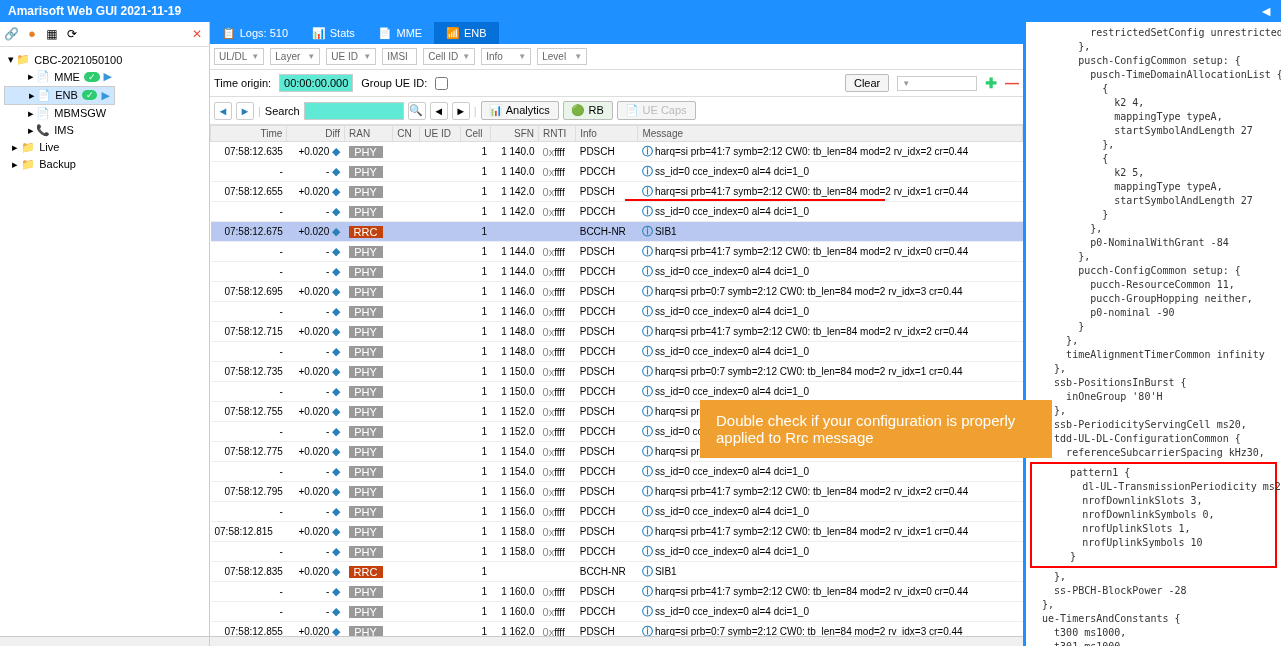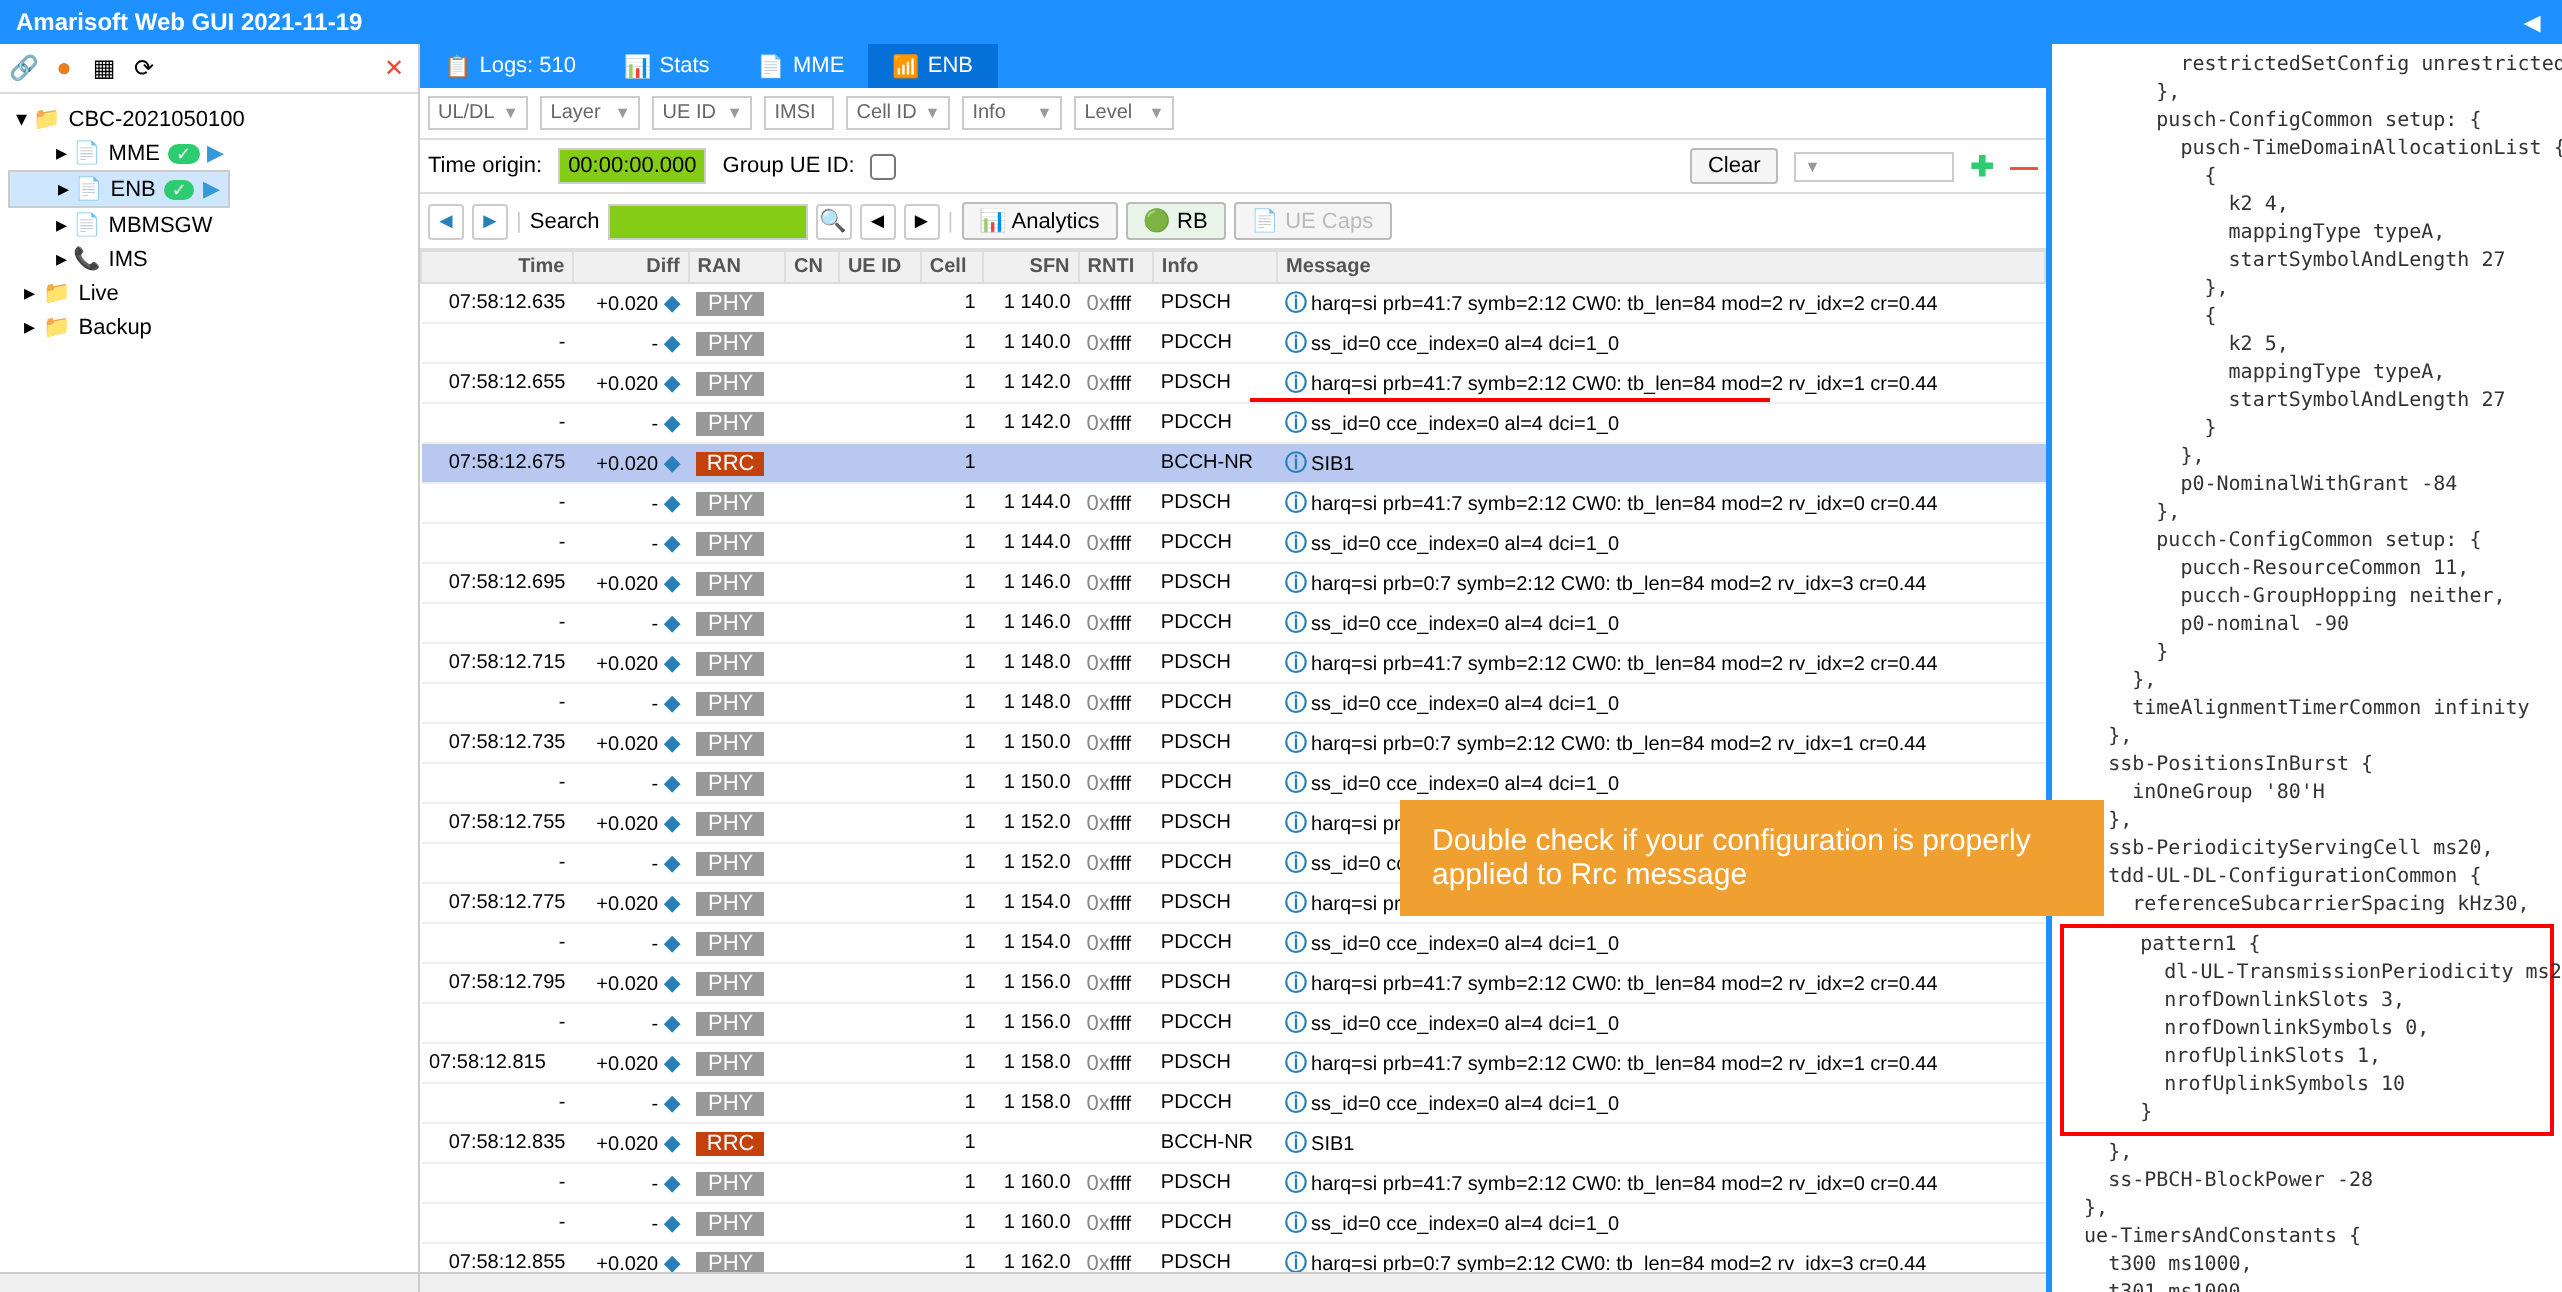--- a/index.html
+++ b/index.html
@@ -21,26 +21,26 @@
 .fold{color:#999}
 .center{flex:1;display:flex;flex-direction:column;border-right:3px solid #1e90ff;overflow:hidden}
 .tabs{background:#1e90ff;display:flex;height:22px}
 .tab{padding:3px 12px;color:#fff;cursor:pointer;display:flex;align-items:center;gap:4px;font-size:11px}
 .tab.active{background:#0570d8}
 .filtbar{display:flex;gap:6px;padding:4px;border-bottom:1px solid #ddd;align-items:center;flex-wrap:wrap}
 .sel{border:1px solid #ccc;padding:2px 4px;min-width:50px;display:inline-flex;align-items:center;justify-content:space-between;background:#fff;cursor:pointer}
 .sel .lab{color:#666;margin-right:4px;font-size:10px}
 .sel .arr{color:#999;font-size:8px}
 .timebar{display:flex;gap:8px;padding:4px;border-bottom:1px solid #ddd;align-items:center}
-.inp{border:1px solid #ccc;padding:2px 4px;background:#84cc16}
+.inp{border:1px solid #ccc;padding:2px 4px;background:#5eead4}
 .searchbar{display:flex;gap:4px;padding:4px;border-bottom:1px solid #ddd;align-items:center}
 .navbtn{width:18px;height:18px;border:1px solid #ccc;background:#fff;display:inline-flex;align-items:center;justify-content:center;cursor:pointer;border-radius:2px}
 .grid{flex:1;overflow:auto}
 .grid table{width:100%;border-collapse:collapse}
-.grid th{background:#f0f0f0;border:1px solid #ddd;padding:2px 4px;text-align:left;font-weight:bold;color:#555;font-size:10px;position:sticky;top:0}
+.grid th{background:#f0f0f0;border:1px solid #ddd;padding:2px 4px;text-align:left;font-weight:normal;color:#555;font-size:10px;position:sticky;top:0}
 .grid td{border-bottom:1px solid #eee;padding:2px 4px;font-size:10px;white-space:nowrap}
 .grid tr.selrow td{background:#b8c8f0}
 .ran-phy{background:#999;color:#fff;text-align:center;display:inline-block;width:34px}
 .ran-rrc{background:#c2410c;color:#fff;text-align:center;display:inline-block;width:34px}
 .msg-i{color:#2980b9;font-weight:bold;margin-right:2px}
 .hexf{color:#888}
 .dirarr{color:#2980b9}
 .right{width:255px;overflow:auto;background:#fff;padding:4px;position:relative}
 .code{font-family:Consolas,monospace;font-size:10px;white-space:pre;color:#333;line-height:1.4}
 .redbox{border:2px solid red;padding:2px;margin:2px 0}

